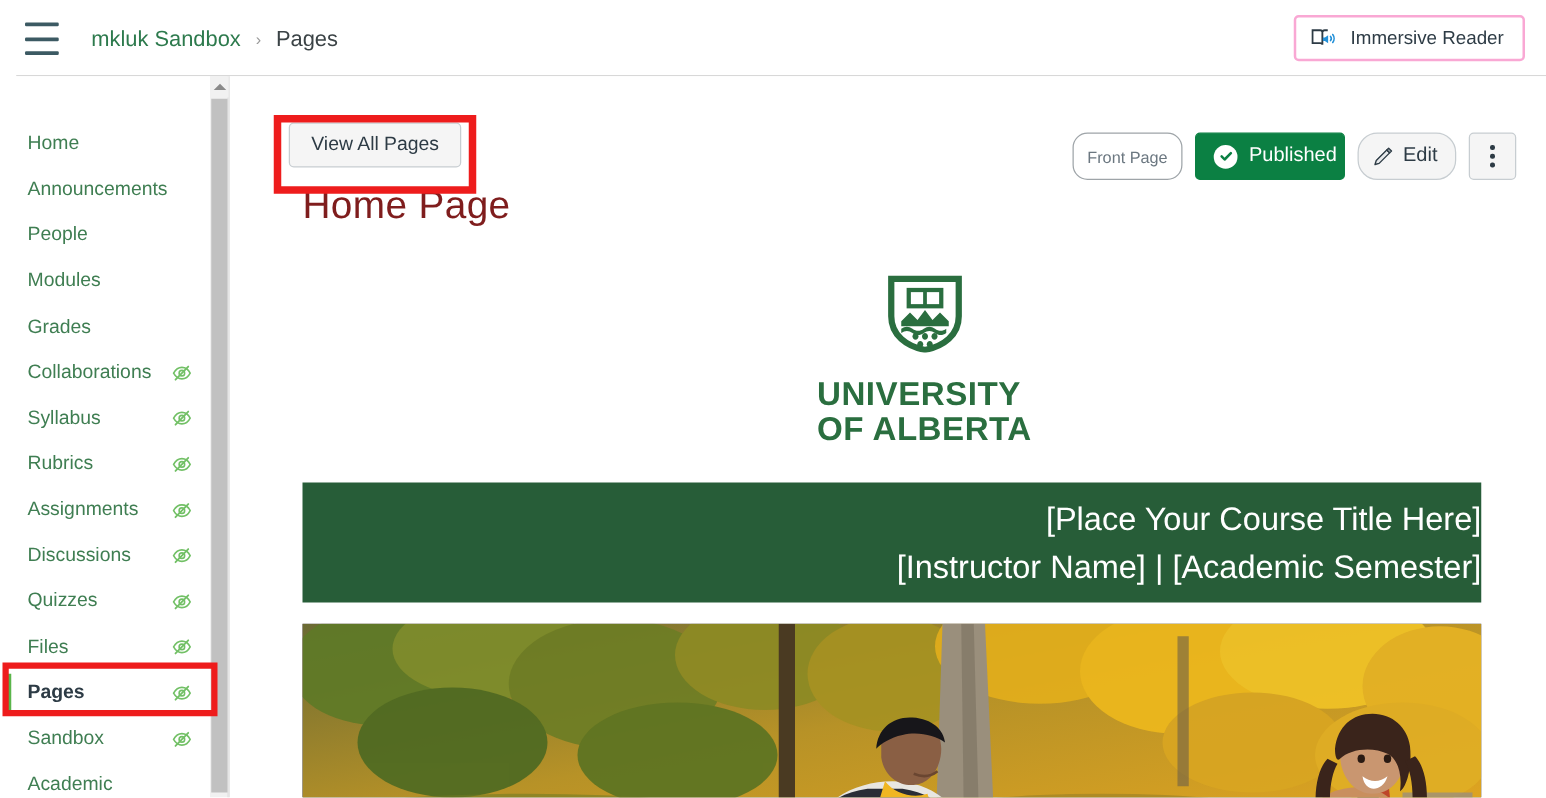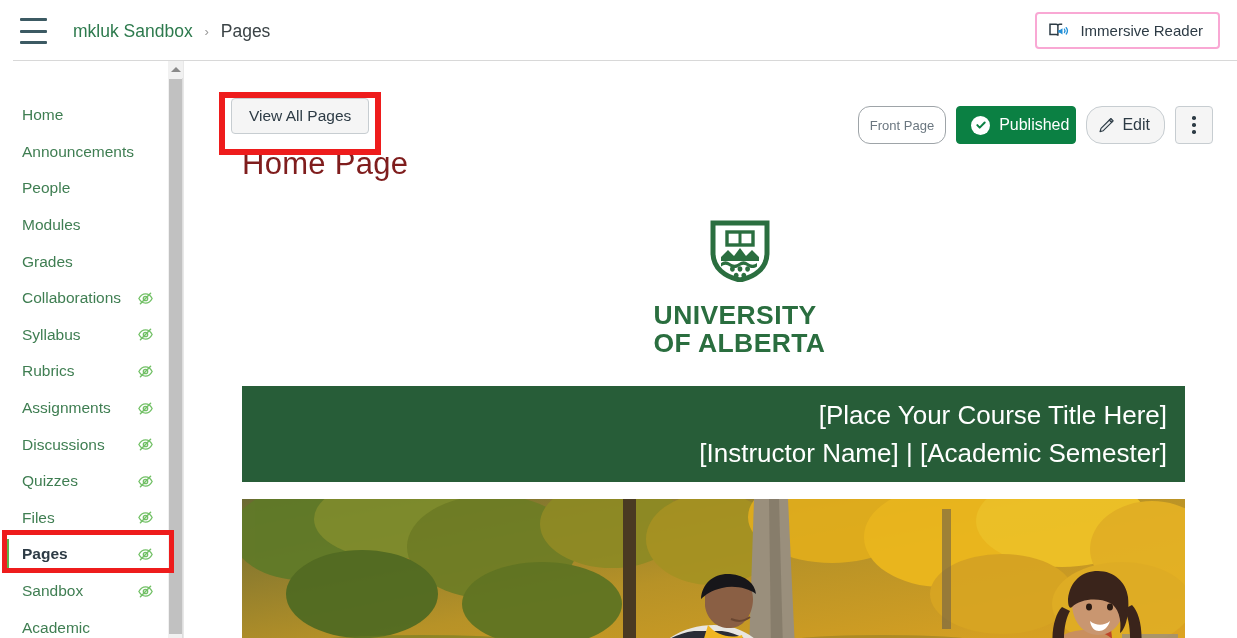--- a/index.html
+++ b/index.html
@@ -153,21 +153,21 @@
   .logo-row { margin:39px 0 0 58px; display:flex; align-items:center; gap:19px;flex-direction:column; }
   .logo-text {
     font-size:26.5px; font-weight:bold; color:#2a6e3f;
     line-height:1.07; letter-spacing:.4px;
   }
 
   .course-banner {
     margin:28px 0 0 58px; width:943px; height:96px;
     background:#275d38; color:#fff;
     display:flex; flex-direction:column; align-items:flex-end; justify-content:center;
-    padding-right:18px; gap:2px;
+    padding-right:0; gap:2px;
   }
   .banner-line { font-size:26px; line-height:36px; white-space:nowrap; font-weight:400; }
 
   
   .hero {
     margin:17px 0 0 58px; width:943px; height:181px;
     position:relative; overflow:hidden; background:#3f3520;
   }
   .hero svg { display:block; width:943px; height:181px; }
 </style>

